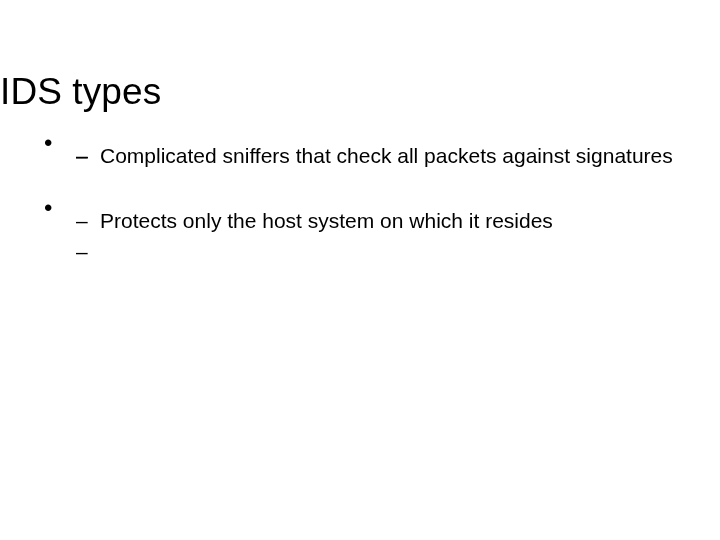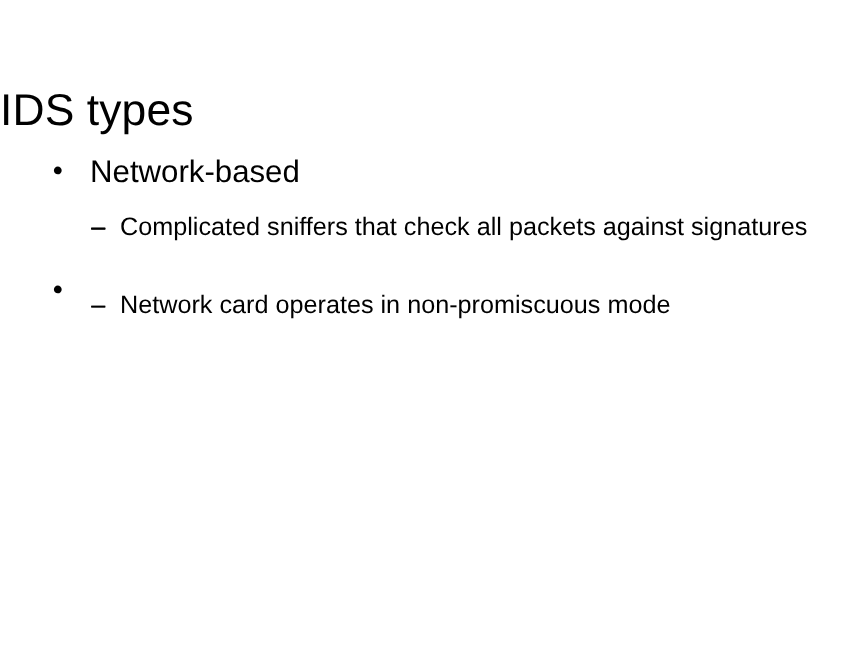--- a/index.html
+++ b/index.html
@@ -84,21 +84,20 @@
 <body>
 
 <div class="slide">
 
   <div class="slide-title">IDS types</div>
 
   <div class="slide-body">
 
     <div class="bullet-l1">
       <span class="marker">•</span>
-      <span>Network-based</span>
     </div>
 
     <div class="group-gap-small"></div>
 
     <div class="bullet-l2">
       <span class="marker">–</span>
     </div>
 
     <div class="bullet-l2">
       <span class="marker">–</span>
@@ -112,21 +111,21 @@
     <div class="group-gap"></div>
 
     <div class="bullet-l1">
       <span class="marker">•</span>
     </div>
 
     <div class="group-gap-small"></div>
 
     <div class="bullet-l2">
       <span class="marker">–</span>
+      <span>Protects only the host system on which it resides</span>
     </div>
 
     <div class="bullet-l2">
       <span class="marker">–</span>
-      <span>Network card operates in non-promiscuous mode</span>
     </div>
 
   </div>
 </div>
 
 </body></html>

